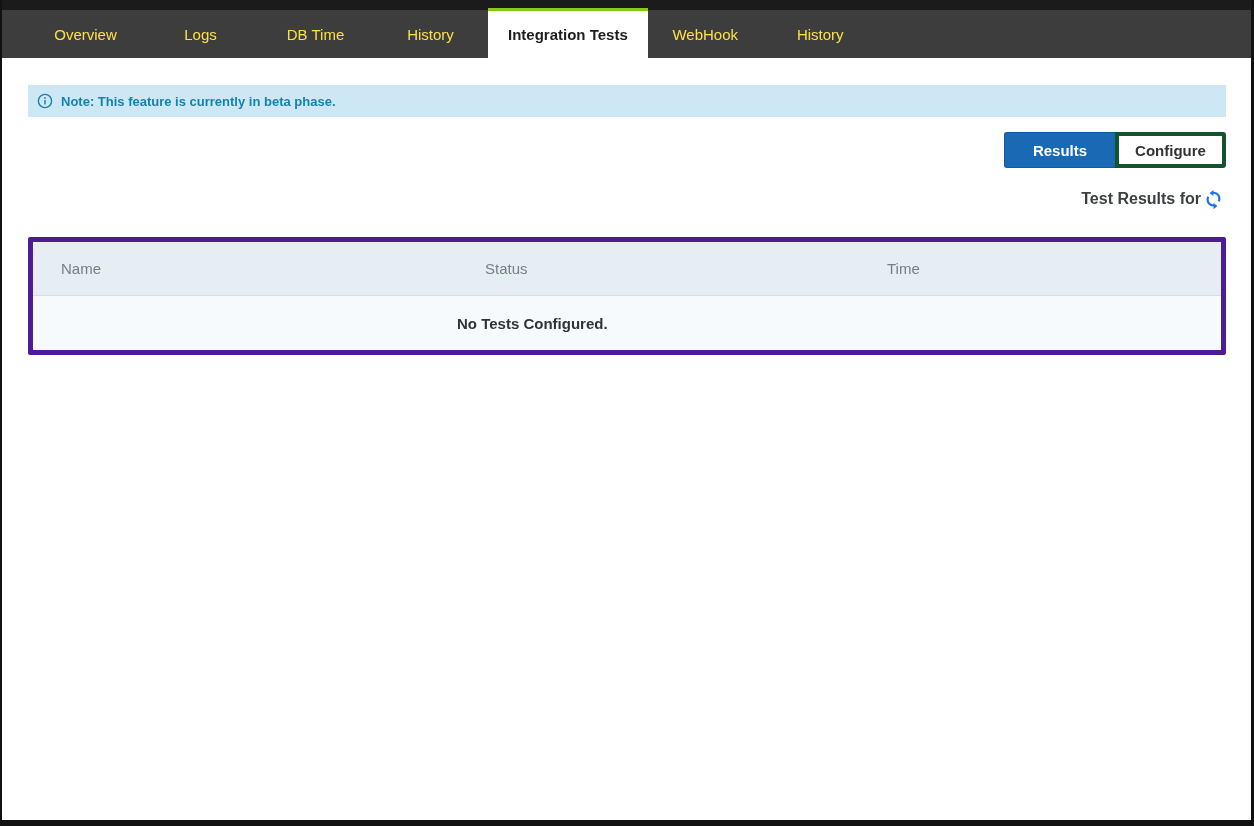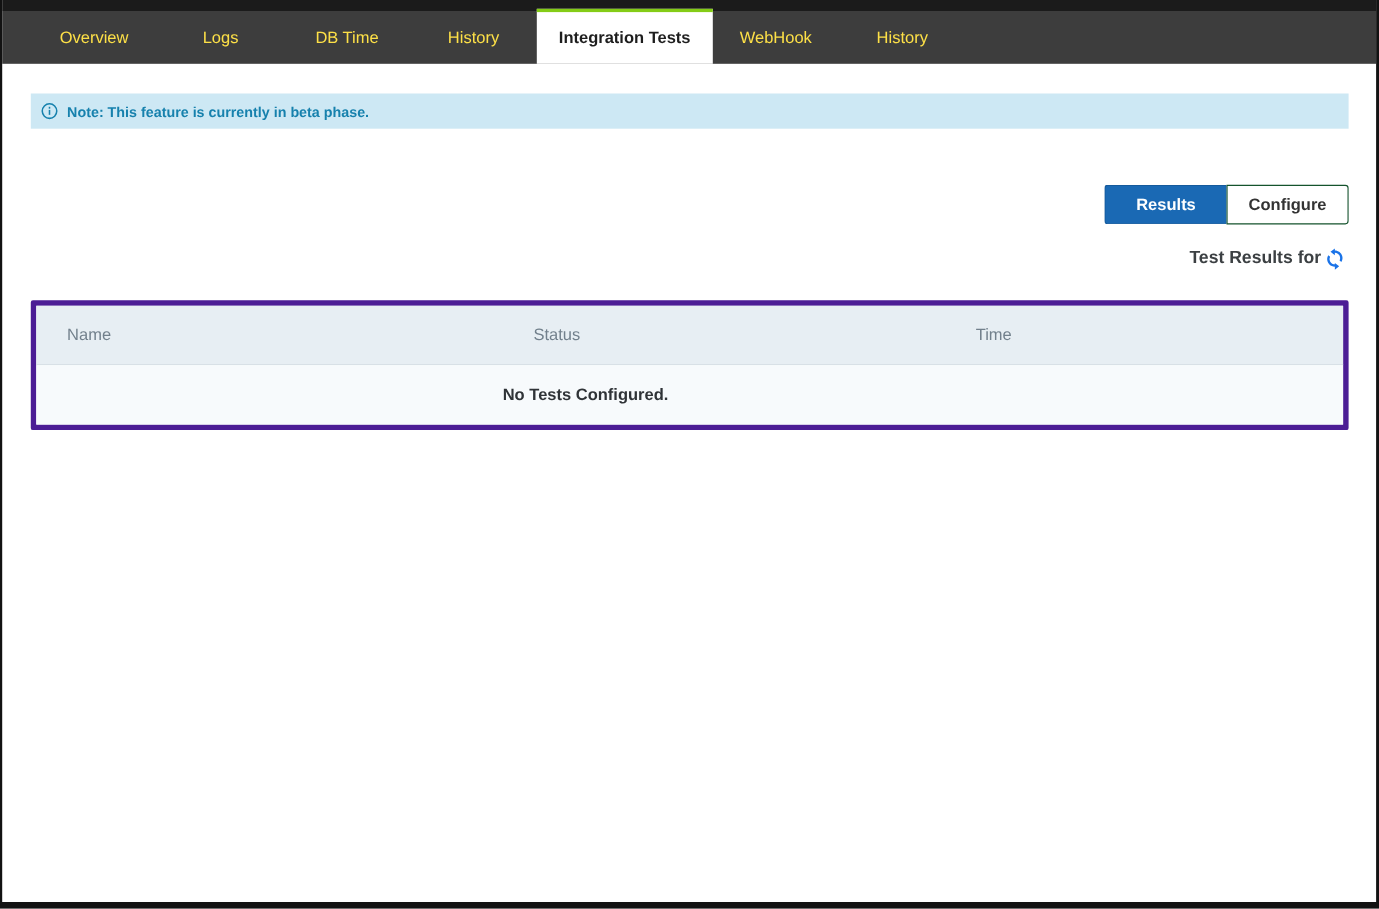--- a/index.html
+++ b/index.html
@@ -39,30 +39,30 @@
     margin-top:27px; height:32px; background:#cde8f4;
     display:flex; align-items:center; gap:8px; padding-left:9px;
   }
   .note-banner .note-text { color:#1681ad; font-size:13px; font-weight:bold; }
   .info-icon { display:flex; align-items:center; }
 
   .toolbar { margin-top:15px; display:flex; justify-content:flex-end; }
   .btn {
     height:36px; width:111px;
     display:flex; align-items:center; justify-content:center;
-    font-size:15px; font-weight:bold; cursor:pointer;margin-top:36px;
+    font-size:15px; font-weight:bold; cursor:pointer;
   }
   .btn-results {
     background:#1a69b4; color:#ffffff;
     border:1px solid #155a9c; border-right:none;
     border-radius:3px 0 0 3px;
   }
   .btn-configure {
     background:#ffffff; color:#333333;
-    border:1px solid #14532d;
+    border:4px solid #14532d;
     border-radius:0 3px 3px 0;
   }
 
   .heading-row {
     margin-top:17px; height:28px;
     display:flex; align-items:center; justify-content:flex-end;
   }
   .page-heading { font-size:16px; font-weight:bold; color:#3c4043; }
   .refresh-btn {
     background:none; border:none; cursor:pointer;

